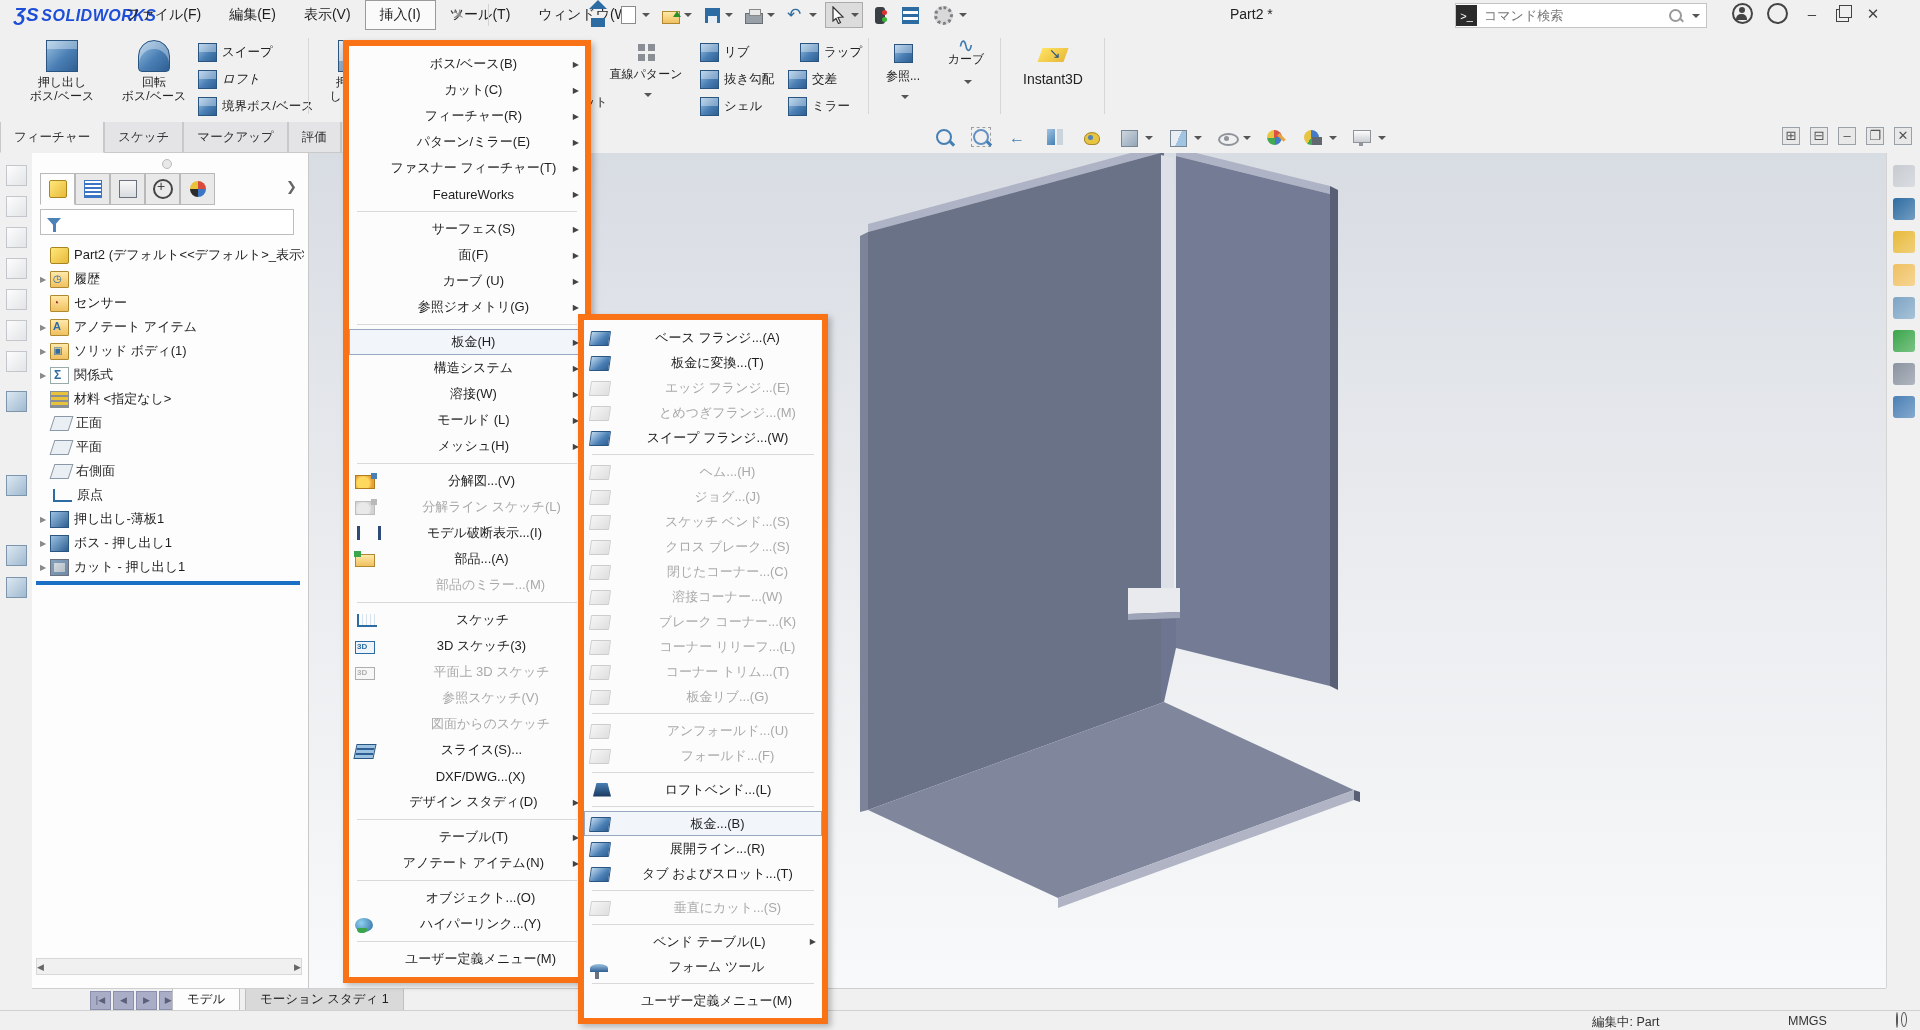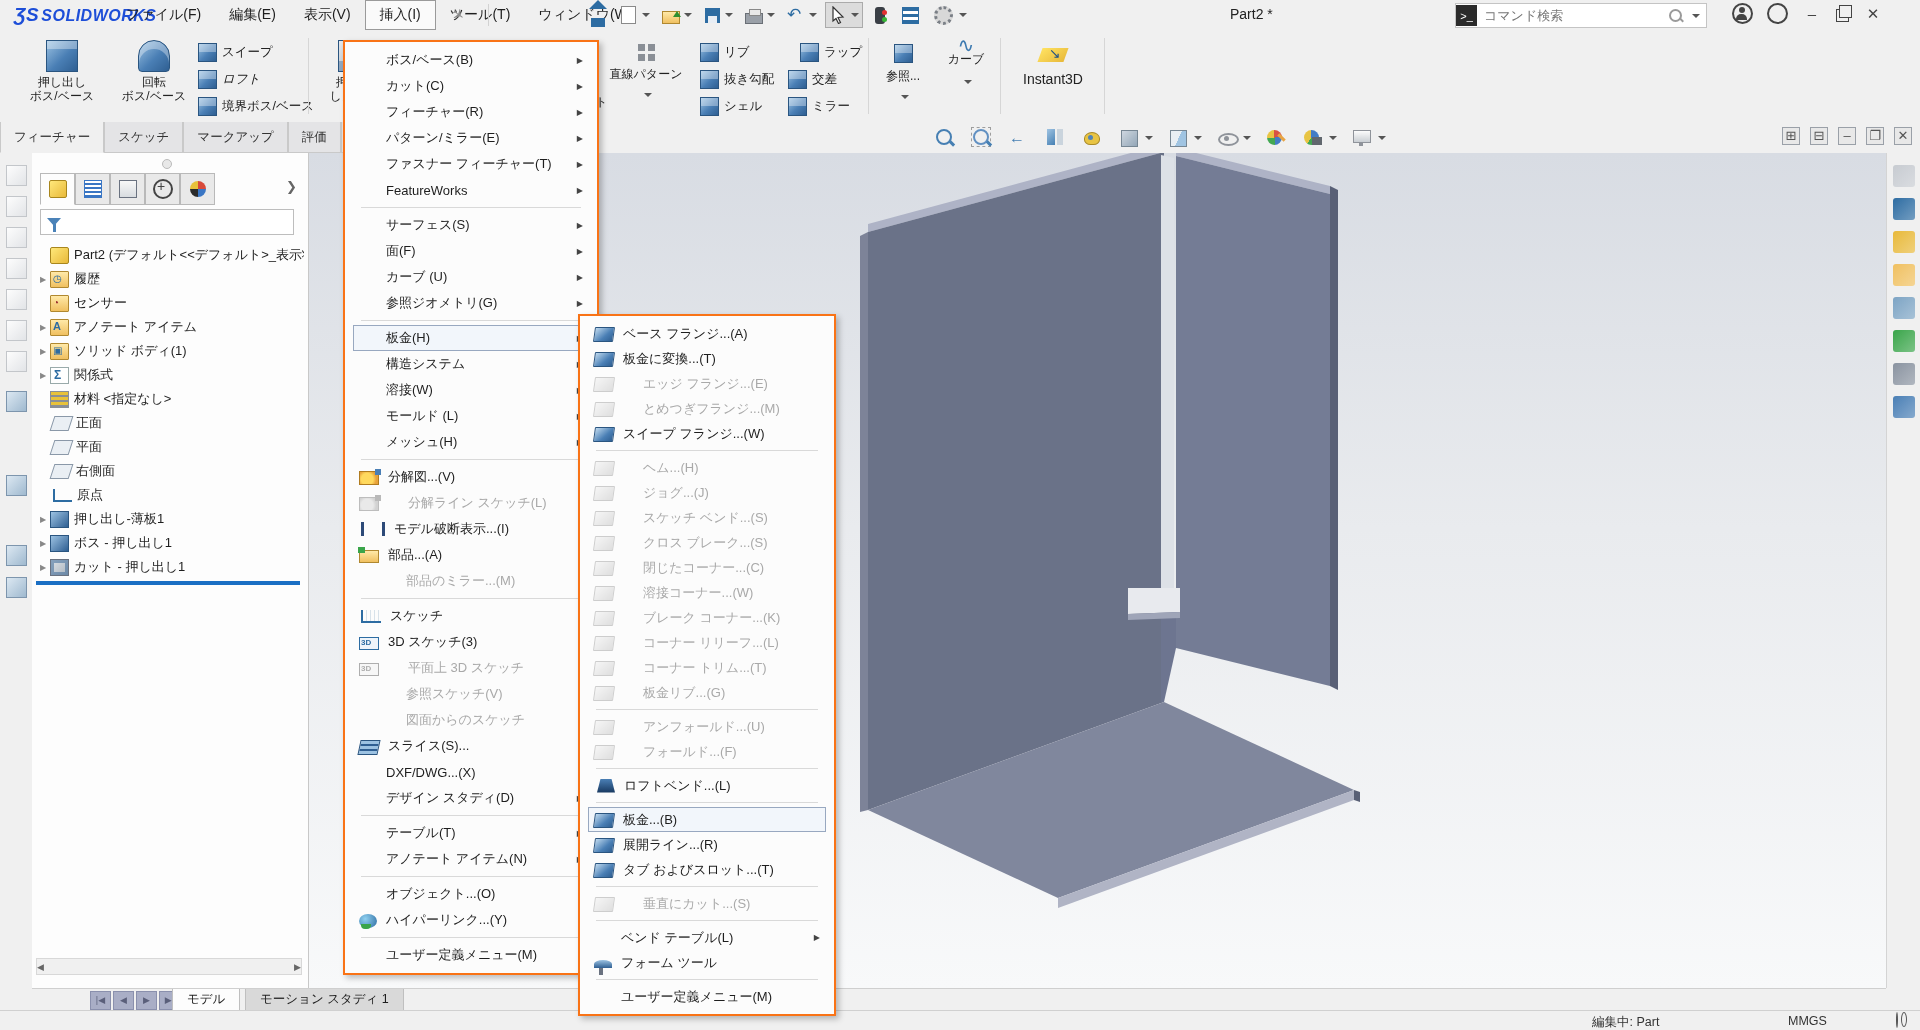--- a/index.html
+++ b/index.html
@@ -128,21 +128,21 @@
   .equations-icon{border:1px solid #9aa;background:#fff;}
   .material-icon{background:repeating-linear-gradient(#e8c23a 0 3px,#8a8f96 3px 5px);border:1px solid #8a8f96;}
   .plane-icon{border:1.5px solid #8a98a8;background:rgba(180,200,220,.25);transform:skewX(-18deg);width:13px;height:13px;margin-left:2px;}
   .origin-icon{border-left:2.5px solid #2d6ca2;border-bottom:2.5px solid #2d6ca2;width:11px;height:11px;margin-left:3px;}
   .extrude-icon{background:linear-gradient(135deg,#9cc2e2,#2f5f92);border:1px solid #2a5580;}
   .cut-feature-icon{background:linear-gradient(135deg,#dfe3e8,#aab3bd);border:1px solid #6a7280;box-shadow:inset 0 0 0 3px rgba(47,95,146,.5);}
   #rollback{position:absolute;left:4px;top:428px;width:264px;height:4px;background:#1b6fc4;}
   #panel-scroll{position:absolute;left:4px;top:805px;width:264px;height:15px;background:#f0f0f0;border:1px solid #d8d8d8;display:flex;justify-content:space-between;align-items:center;font-size:9px;color:#666;}
   #viewport{left:308px;top:153px;width:1578px;height:835px;background:linear-gradient(#d8dce3 0%,#e9ebee 45%,#f8f9fa 100%);}
   
-  .menu{position:absolute;background:#fcfcfc;border:2px solid #f97316;box-shadow:3px 3px 6px rgba(0,0,0,.25);z-index:50;padding:5px 8px;}
+  .menu{position:absolute;background:#fcfcfc;border:6px solid #f97316;box-shadow:3px 3px 6px rgba(0,0,0,.25);z-index:50;padding:5px 0;text-align:center;}
   #insert-menu{left:343px;top:40px;width:236px;}
   #sheetmetal-menu{left:578px;top:314px;width:238px;}
   .mrow{height:26px;display:flex;align-items:center;padding:0 6px 0 6px;white-space:nowrap;}
   #sheetmetal-menu .mrow{height:25px;}
   .mrow.dis{color:#a9a9a9;gap:20px;}
   .mrow.hl{background:#f2f6fb;box-shadow:inset 0 0 0 1px #98a8c0;}
   .mic{width:18px;height:16px;margin-right:9px;flex:0 0 18px;position:relative;}
   .mrow.dis .mic{filter:grayscale(1);opacity:.5;}
   .mlabel{flex:1;font-size:13px;}
   .marrow{font-size:8px;color:#444;margin-left:8px;}

